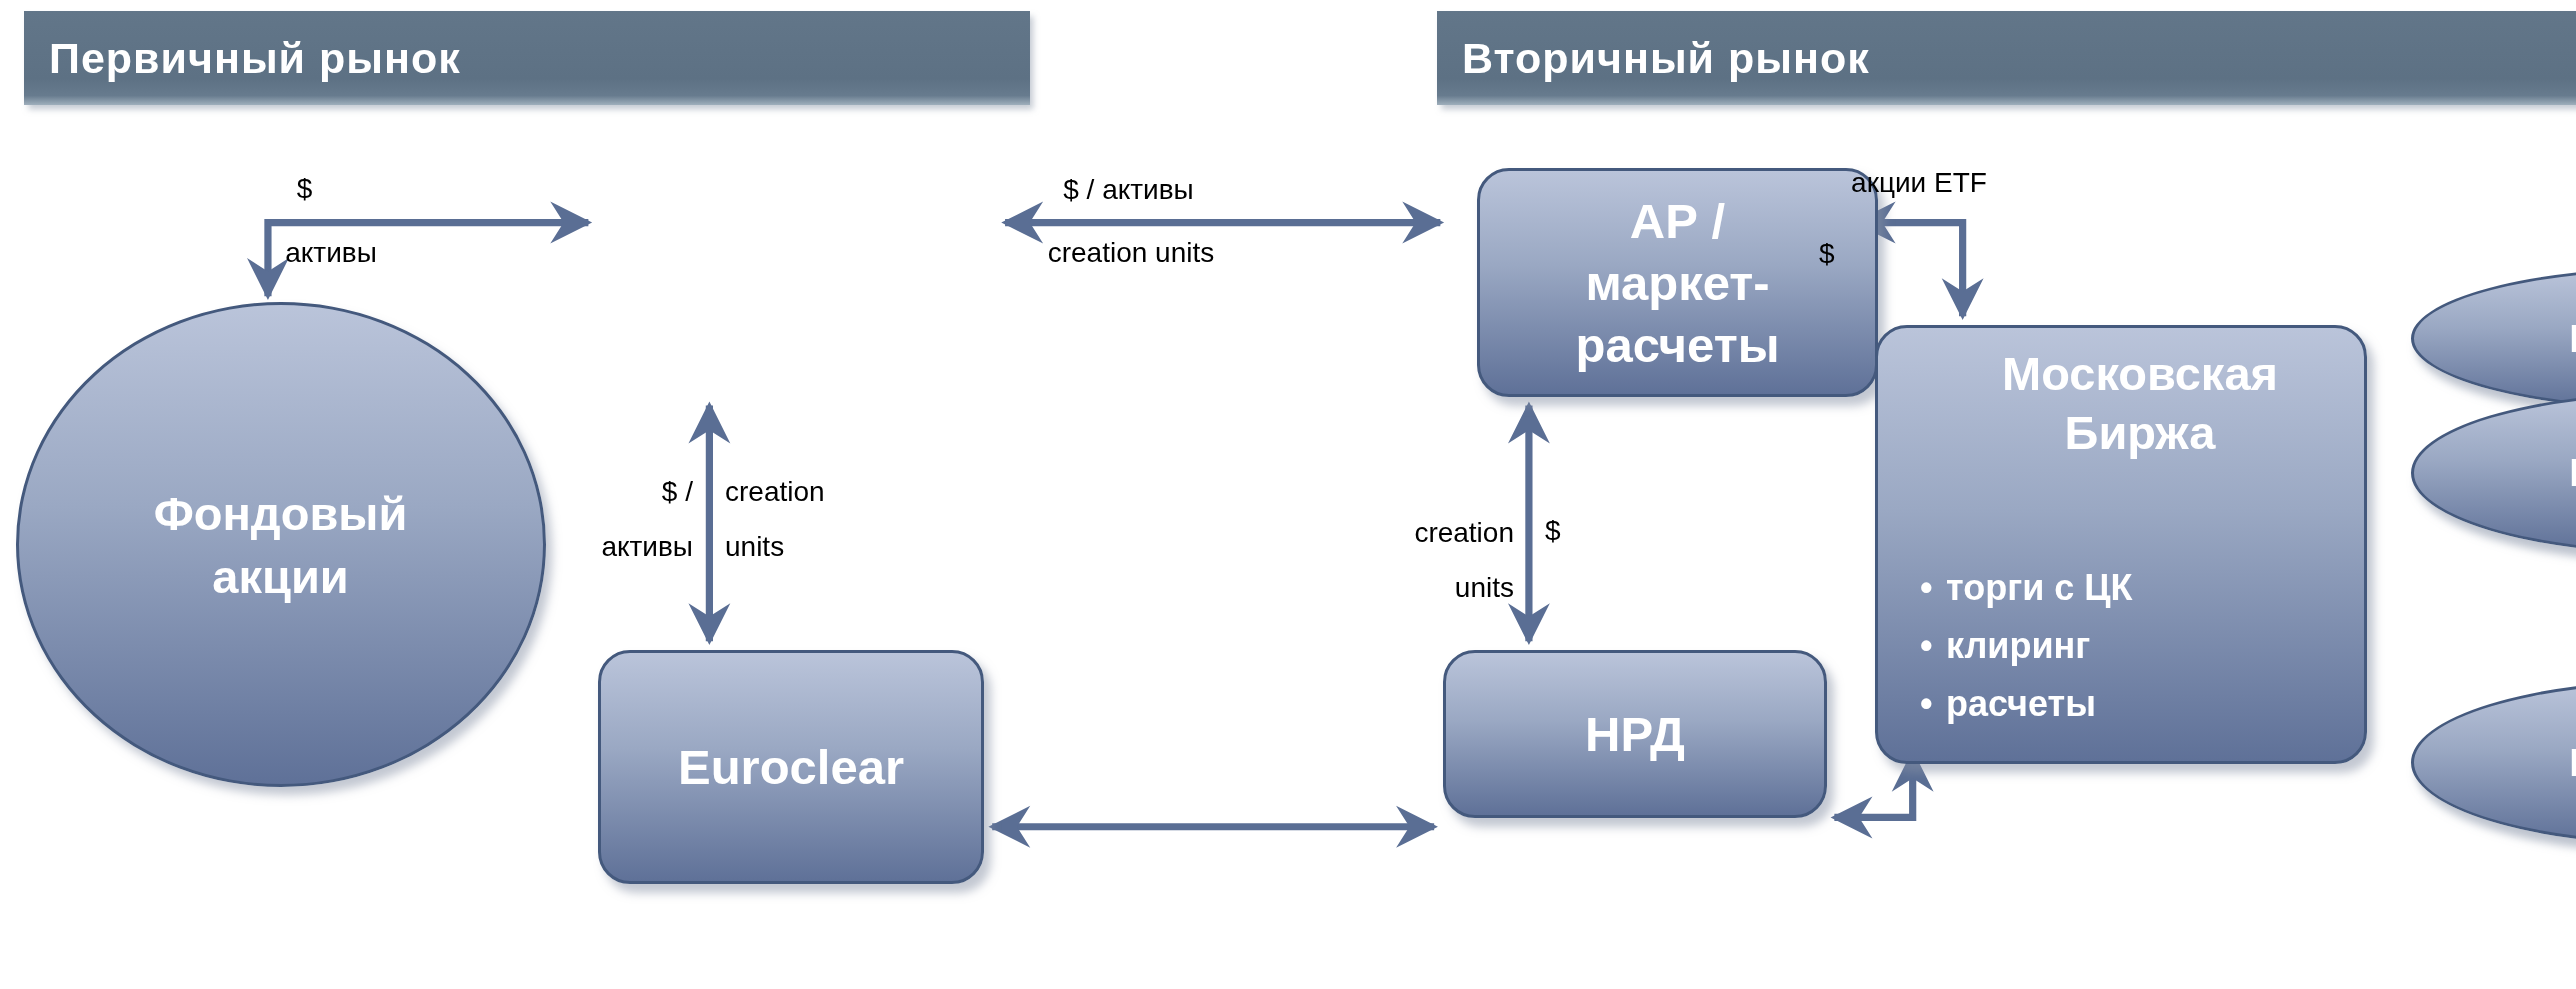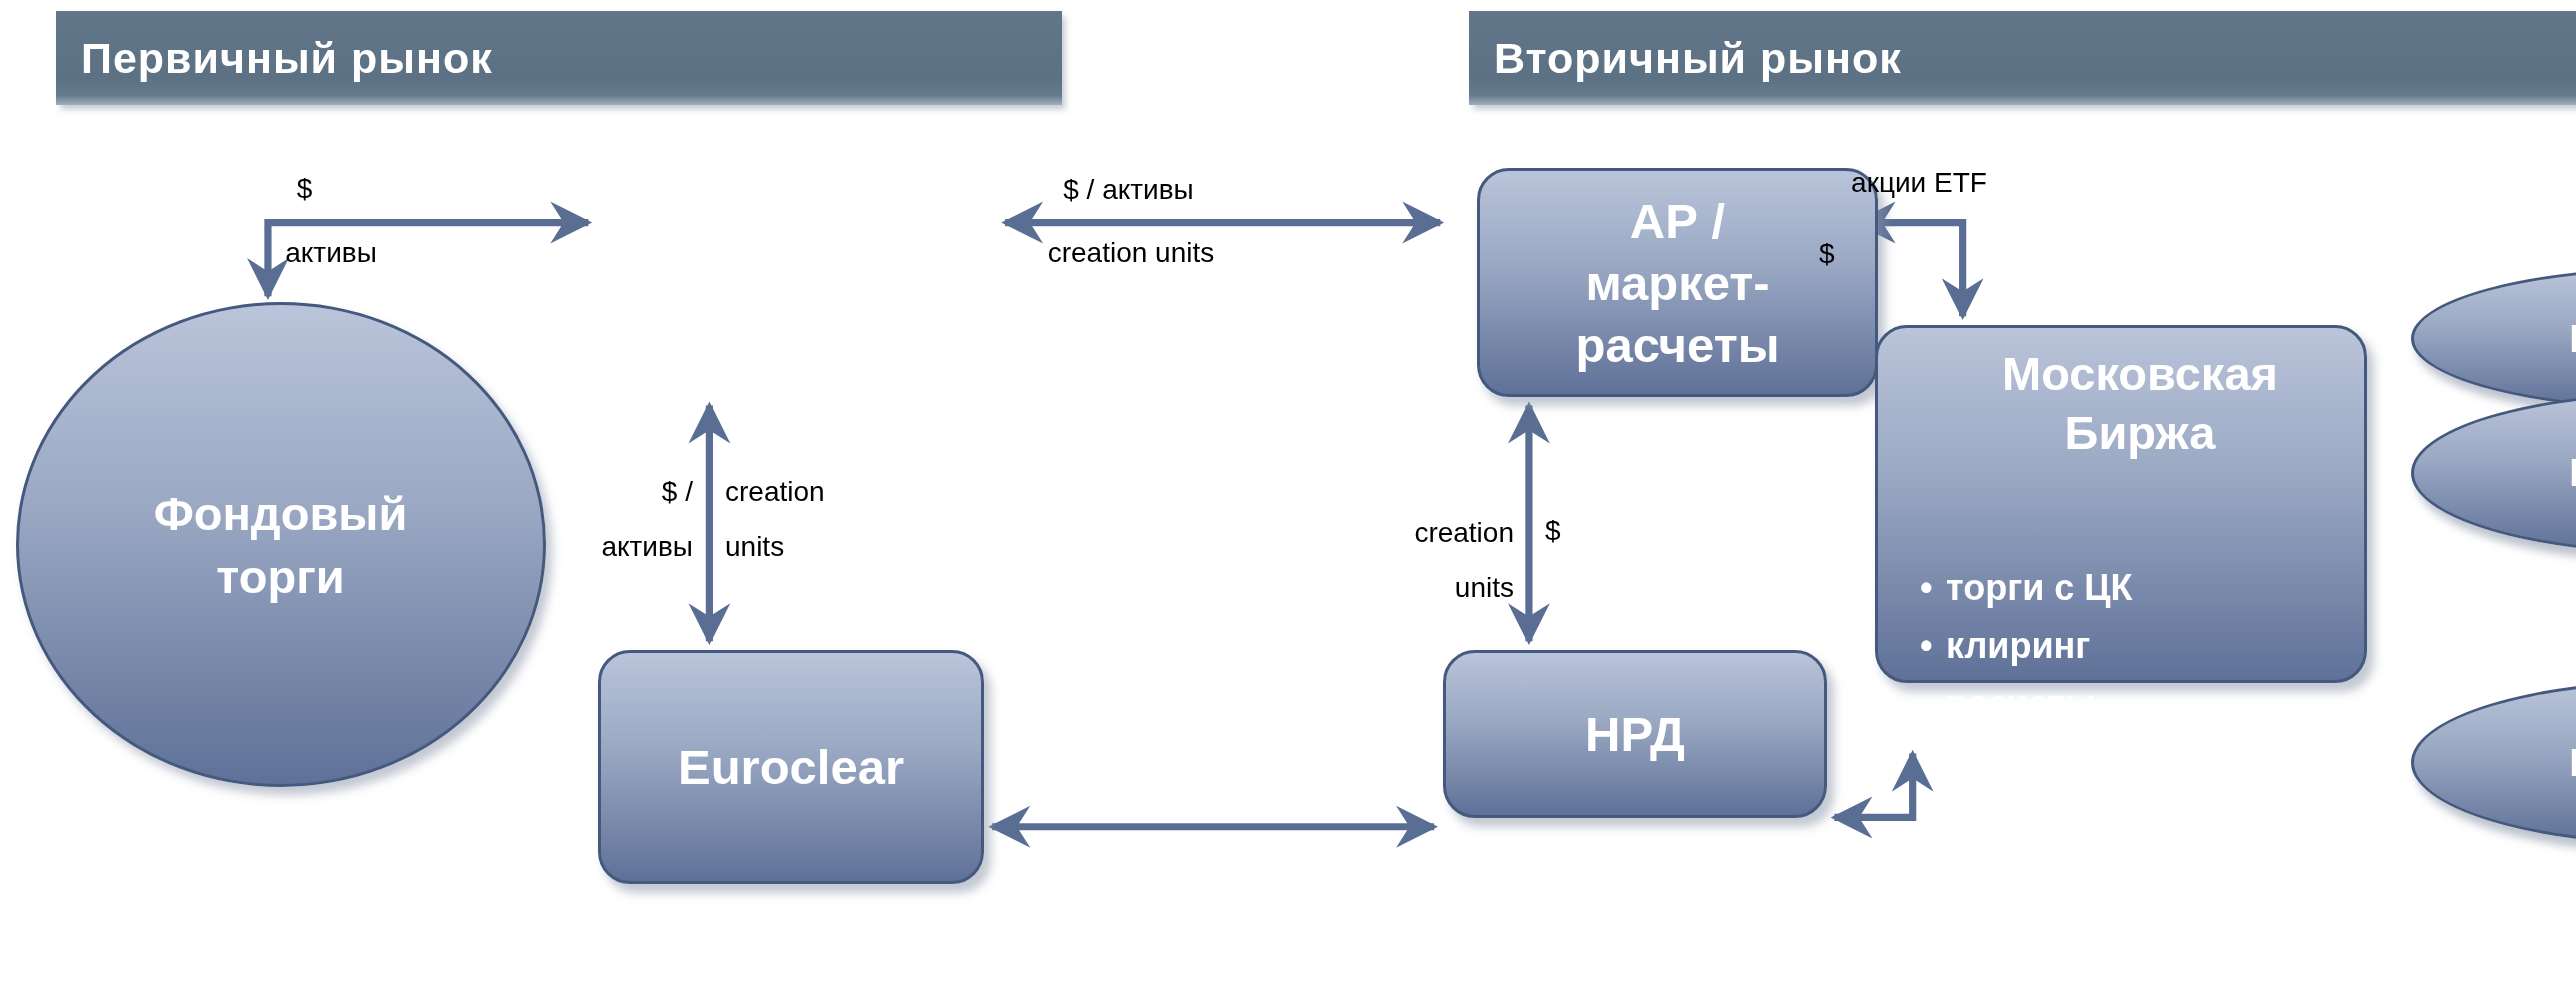--- a/index.html
+++ b/index.html
@@ -7,41 +7,40 @@
     position:relative;width:2995px;height:989px;background:#ffffff;
     font-family:"Liberation Sans",sans-serif;overflow:hidden;
   }
   
   .bar{
     position:absolute;top:11.3px;height:94px;box-sizing:border-box;
     background:linear-gradient(180deg,#627689 0%,#5d7184 72%,#677b8e 90%,#9fafbc 100%);
     color:#ffffff;font-size:43px;font-weight:bold;letter-spacing:1px;
     display:flex;align-items:center;padding-left:25px;
     box-shadow:3.6px 4.6px 6.2px rgba(150,160,175,.55);
-    margin-left:32px;
   }
   .bar-primary{left:24px;width:1006px;}
   .bar-secondary{left:1437px;width:1511px;}
   
   .shape{
     position:absolute;box-sizing:border-box;border:3.1px solid #44597d;
     background:linear-gradient(180deg,#bac4da 0%,#9aa8c3 42%,#5f7198 100%);
     color:#ffffff;font-weight:bold;text-align:center;
     display:flex;flex-direction:column;align-items:center;justify-content:center;
     box-shadow:6.2px 8.2px 9.3px rgba(135,145,165,.5);
   }
   .box{border-radius:32px;font-size:49px;line-height:62px;}
   .circle{border-radius:50%;font-size:47px;line-height:63px;}
   .ellipse{border-radius:50%;font-size:39px;box-shadow:5.2px 9.3px 8.2px rgba(135,145,165,.55);}
   .node-etf{left:597px;top:168px;width:400px;height:229px;}
   .node-ap{left:1449px;top:168px;width:401px;height:229px;margin-left:28px;}
   .node-euroclear{left:598px;top:650px;width:386px;height:234px;}
   .node-nsd{left:1443px;top:650px;width:384px;height:168px;}
   .node-stock{left:15.5px;top:302px;width:530px;height:485px;}
-  .node-moex{left:1875px;top:325px;width:492px;height:358px;justify-content:flex-start;padding-top:15.5px;font-size:47px;line-height:59px;padding-left:38px;}
+  .node-moex{left:1875px;top:325px;width:492px;height:439px;justify-content:flex-start;padding-top:15.5px;font-size:47px;line-height:59px;padding-left:38px;}
   .moex-bullets{
     position:absolute;left:42px;top:231px;text-align:left;
     font-size:36px;line-height:58px;font-weight:bold;color:#ffffff;white-space:nowrap;
   }
   .bullet-row span{display:inline-block;}
   .bullet-marker{margin-right:13.4px;}
   .node-inv1{left:2411px;top:267px;width:534px;height:143px;z-index:1;}
   .node-inv2{left:2411px;top:392px;width:534px;height:162px;z-index:2;}
   .node-inv3{left:2411px;top:680px;width:534px;height:165px;z-index:1;}
   
@@ -77,21 +76,21 @@
     <polyline class="conn" points="1951,432 2796,432" marker-start="url(#arw)" marker-end="url(#arw)"></polyline>
     <polyline class="conn" points="3606,432 3810,432 3810,614" marker-start="url(#arw)" marker-end="url(#arw)"></polyline>
     <polyline class="conn" points="1377,787 1377,1245" marker-start="url(#arw)" marker-end="url(#arw)"></polyline>
     <polyline class="conn" points="2968,787 2968,1245" marker-start="url(#arw)" marker-end="url(#arw)"></polyline>
     <polyline class="conn" points="1926,1605 2784,1605" marker-start="url(#arw)" marker-end="url(#arw)"></polyline>
     <polyline class="conn" points="3561,1587 3713,1587 3713,1463" marker-start="url(#arw)" marker-end="url(#arw)"></polyline>
   </svg>
 
   <div class="shape circle node-stock">
     <div>Фондовый</div>
-    <div>торги</div>
+    <div>акции</div>
   </div>
 
 
   <div class="shape box node-ap">
     <div>АР /</div>
     <div>маркет-</div>
     <div>расчеты</div>
   </div>
 
   <div class="shape box node-moex">

